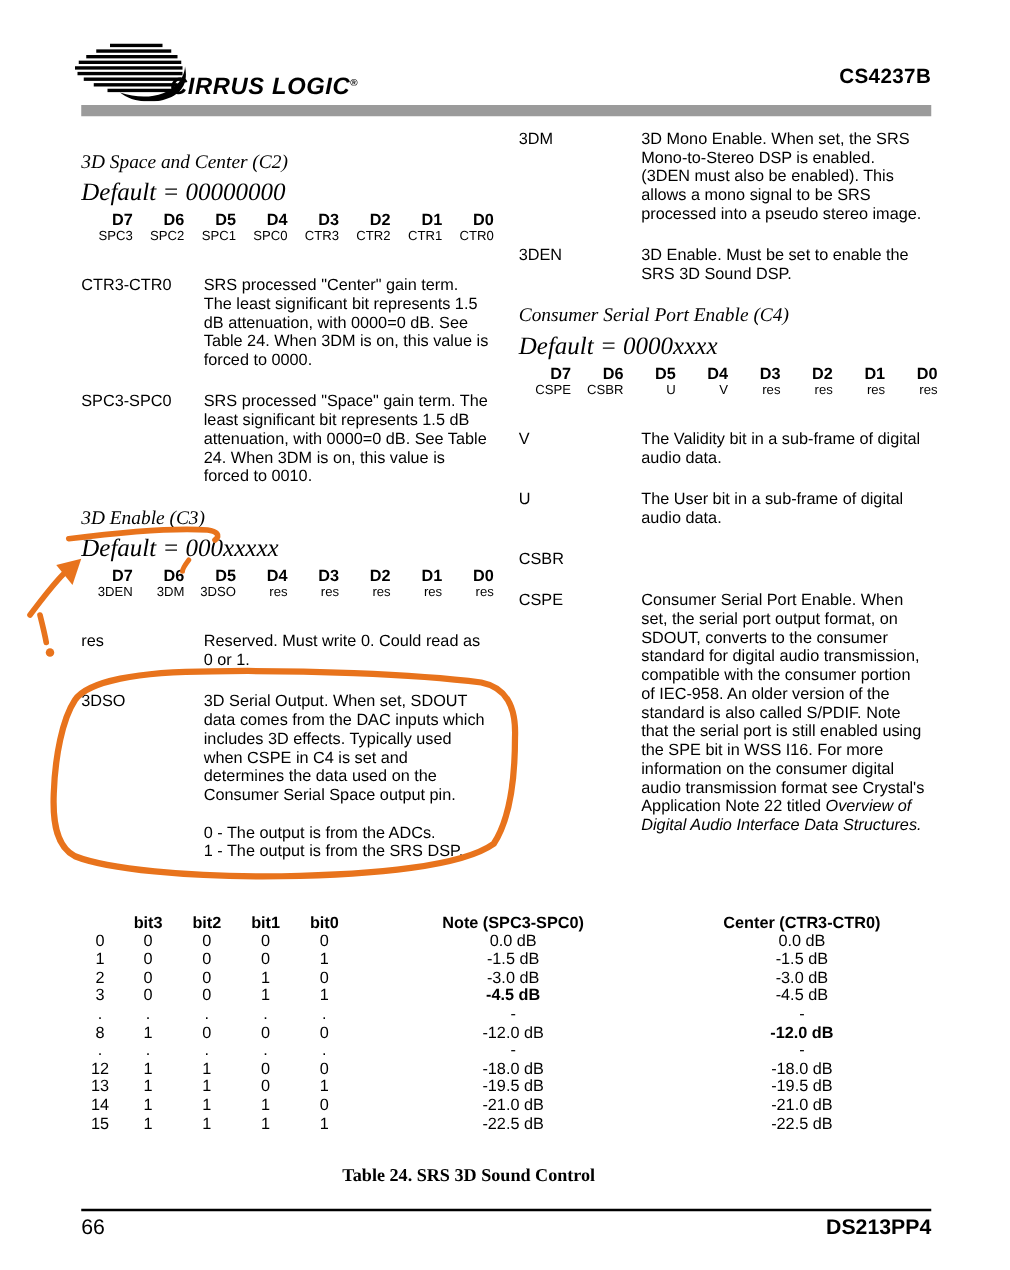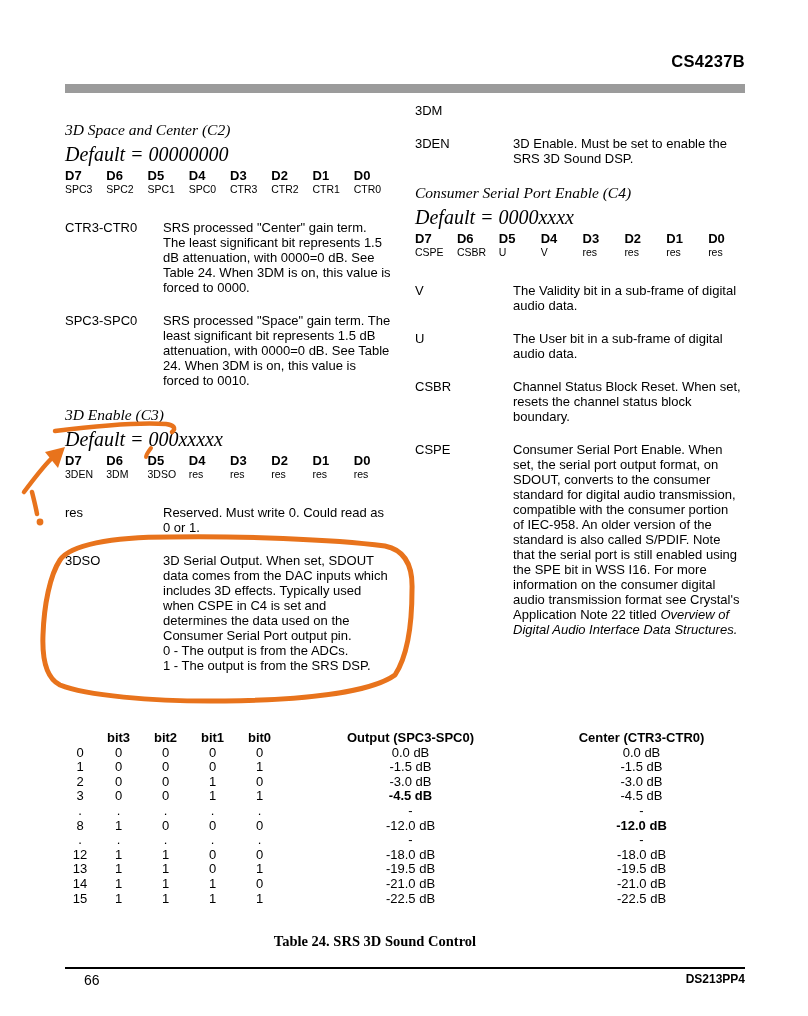--- a/index.html
+++ b/index.html
@@ -25,57 +25,74 @@
   .col-right{left:415px;top:98px;width:335px;}
   .sec-title{
     font-family:"Liberation Serif","DejaVu Serif",serif;font-style:italic;
     font-size:15.5px;line-height:17px;margin:0 0 8px 0;font-weight:normal;
   }
   .default-line{
     font-family:"Liberation Serif","DejaVu Serif",serif;font-style:italic;
     font-size:20px;line-height:16px;margin:0 0 6px 0;
   }
   .bits{display:flex;width:100%;margin:2px 0 24px 0;}
-  .bitcol{flex:1 1 0;text-align:left;}
+  .bitcol{flex:1 1 0;text-align:right;}
   .bit-d{font-weight:bold;font-size:13px;line-height:15px;}
   .bit-n{font-size:10.5px;line-height:13px;}
   .entry{display:flex;margin:0 0 18px 0;}
   .entry .term{width:98px;flex:0 0 98px;}
   .entry .def{width:228px;flex:0 0 228px;}
-  .def .options{}
+  .def .options{margin-top:15px;}
   .it{font-style:italic;}
   .gap-top{margin-top:9px;}
   
   .srs-table{position:absolute;left:65px;top:731px;width:680px;border-collapse:collapse;table-layout:fixed;}
   .srs-table th,.srs-table td{
     padding:0;margin:0;font-size:13px;line-height:14.6px;height:14.6px;
     text-align:center;font-weight:normal;overflow:hidden;white-space:nowrap;
   }
   .srs-table th{font-weight:bold;}
   .srs-table .c0{width:30px;}
   .srs-table .c1,.srs-table .c2,.srs-table .c3,.srs-table .c4{width:47px;}
   .srs-table .c5{width:255px;}
   .srs-table .c6{width:207px;}
   .srs-table td.bold-cell{font-weight:bold;}
   .table-caption{
     position:absolute;left:65px;top:933px;width:620px;text-align:center;
     font-family:"Liberation Serif","DejaVu Serif",serif;font-weight:bold;font-size:14.5px;
   }
   
   .footer-rule{position:absolute;left:65px;top:967px;width:680px;height:1.6px;background:#000;}
-  .footer-page{position:absolute;left:65px;top:972px;font-size:14px;margin-left:19px;}
-  .footer-doc{position:absolute;right:63px;top:972px;font-size:12px;font-weight:bold;}
+  .footer-page{position:absolute;left:65px;top:972px;font-size:17px;}
+  .footer-doc{position:absolute;right:63px;top:972px;font-size:17px;font-weight:bold;}
   
   .annotation-layer{position:absolute;left:0;top:0;width:808px;height:1016px;pointer-events:none;z-index:6;}
 </style>
 </head>
 <body>
 
 <div class="page">
 
+  <div class="logo-wrap">
+    <svg class="logo-swoosh" width="95" height="48" viewBox="0 0 95 48">
+      <g fill="#000">
+        <rect x="30" y="2" width="42" height="2.7"></rect>
+        <rect x="19" y="6.5" width="60" height="2.7"></rect>
+        <rect x="11" y="11" width="73" height="2.7"></rect>
+        <rect x="5" y="15.5" width="82" height="2.7"></rect>
+        <rect x="2" y="20" width="86" height="2.7"></rect>
+        <rect x="4" y="24.5" width="84" height="2.7"></rect>
+        <rect x="9" y="29" width="78" height="2.7"></rect>
+        <rect x="17" y="33.5" width="67" height="2.7"></rect>
+        <rect x="28" y="38" width="51" height="2.7"></rect>
+        <path d="M 38,41 C 56,47 74,45 85,33 C 88,29 90,24 90,20 C 93,34 87,44 70,47.5 C 55,50 44,46 38,41 Z"></path>
+      </g>
+    </svg>
+    <div class="brand-text"><span>CIRRUS LOGIC</span><span class="brand-reg">®</span></div>
+  </div>
   <div class="part-number">CS4237B</div>
   <div class="header-rule"></div>
 
   <div class="col col-left">
 
     <h3 class="sec-title" style="padding-top:5px;font-family:Liberation Serif, serif;">3D Space and Center (C2)</h3>
     <div class="default-line">Default = 00000000</div>
     <div class="bits">
         <div class="bitcol">
           <div class="bit-d">D7</div>
@@ -157,33 +174,34 @@
         </div>
       </div>
 
     <div class="entry">
       <div class="term">res</div>
       <div class="def">Reserved. Must write 0. Could read as 0 or 1.</div>
     </div>
     <div class="entry">
       <div class="term">3DSO</div>
       <div class="def">
-        <span>3D Serial Output. When set, SDOUT data comes from the DAC inputs which includes 3D effects. Typically used when CSPE in C4 is set and determines the data used on the Consumer Serial Port output pin.</span>
+        <span>3D Serial Output. When set, SDOUT data comes from the DAC inputs which includes 3D effects. Typically used when CSPE in C4 is set and determines the data used on the Consumer Serial Space output pin.</span>
         <div class="options">
           <div>0 - The output is from the ADCs.</div>
           <div>1 - The output is from the SRS DSP.</div>
         </div>
       </div>
     </div>
   </div>
 
   <div class="col col-right">
 
     <div class="entry" style="padding-top:5px;">
       <div class="term">3DM</div>
+      <div class="def">3D Mono Enable. When set, the SRS Mono-to-Stereo DSP is enabled. (3DEN must also be enabled). This allows a mono signal to be SRS processed into a pseudo stereo image.</div>
     </div>
     <div class="entry">
       <div class="term">3DEN</div>
       <div class="def">3D Enable. Must be set to enable the SRS 3D Sound DSP.</div>
     </div>
 
     <h3 class="sec-title gap-top">Consumer Serial Port Enable (C4)</h3>
     <div class="default-line">Default = 0000xxxx</div>
     <div class="bits">
         <div class="bitcol">
@@ -223,21 +241,20 @@
     <div class="entry">
       <div class="term">V</div>
       <div class="def">The Validity bit in a sub-frame of digital audio data.</div>
     </div>
     <div class="entry">
       <div class="term">U</div>
       <div class="def">The User bit in a sub-frame of digital audio data.</div>
     </div>
     <div class="entry">
       <div class="term">CSBR</div>
-      <div class="def">Channel Status Block Reset. When set, resets the channel status block boundary.</div>
     </div>
     <div class="entry">
       <div class="term">CSPE</div>
       <div class="def"><span>Consumer Serial Port Enable. When set, the serial port output format, on SDOUT, converts to the consumer standard for digital audio transmission, compatible with the consumer portion of IEC-958. An older version of the standard is also called S/PDIF. Note that the serial port is still enabled using the SPE bit in WSS I16. For more information on the consumer digital audio transmission format see Crystal's Application Note 22 titled </span><span class="it">Overview of Digital Audio Interface Data Structures.</span></div>
     </div>
   </div>
 
   <table class="srs-table">
     <colgroup>
       <col class="c0">
@@ -248,21 +265,21 @@
         <col class="c5">
         <col class="c6">
     </colgroup>
     <thead>
         <tr>
           <th></th>
           <th>bit3</th>
           <th>bit2</th>
           <th>bit1</th>
           <th>bit0</th>
-          <th>Output (SPC3-SPC0)</th>
+          <th>Note (SPC3-SPC0)</th>
           <th>Center (CTR3-CTR0)</th>
         </tr>
       </thead>
     <tbody>
         <tr>
           <td>0</td>
           <td>0</td>
           <td>0</td>
           <td>0</td>
           <td>0</td>

